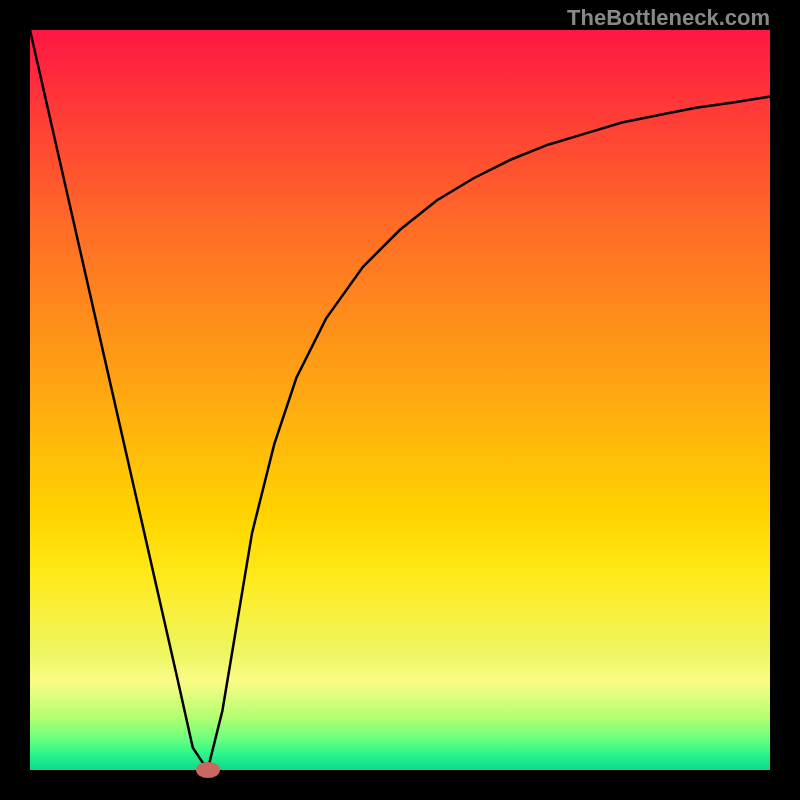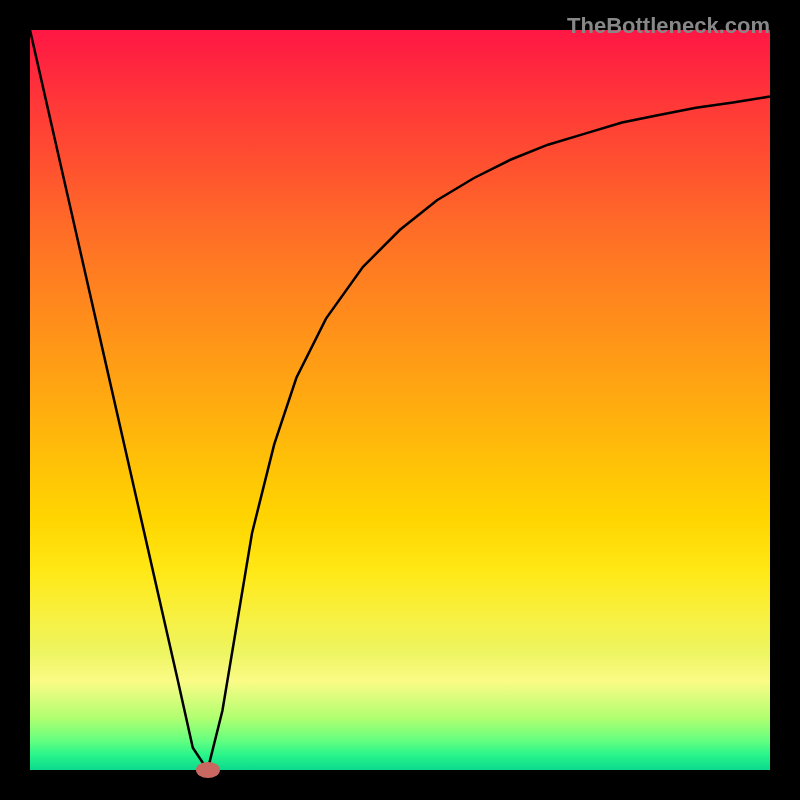--- a/index.html
+++ b/index.html
@@ -50,21 +50,21 @@
     .marker {
       position: absolute;
       width: 24px;
       height: 16px;
       background: #c96860;
       border-radius: 50%;
       transform: translate(-50%, -50%);
     }
     .attribution {
       position: absolute;
-      top: 13px;
+      top: 5px;
       right: 30px;
       font-family: Arial, sans-serif;
       font-size: 22px;
       font-weight: bold;
       color: #888;
     }
   </style>
 </head>
 <body>
 

